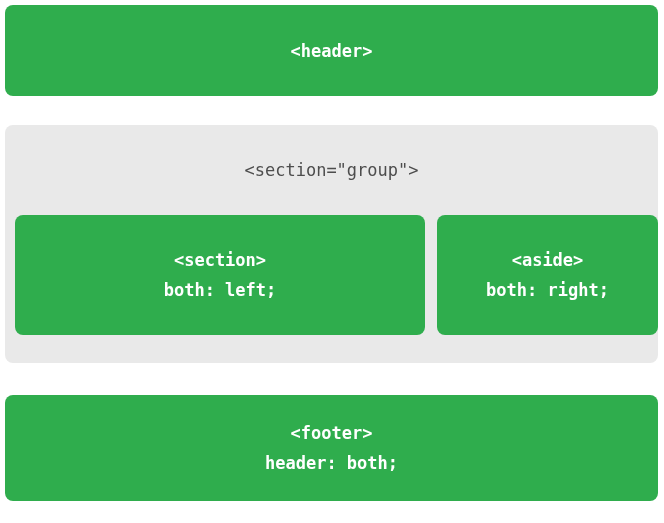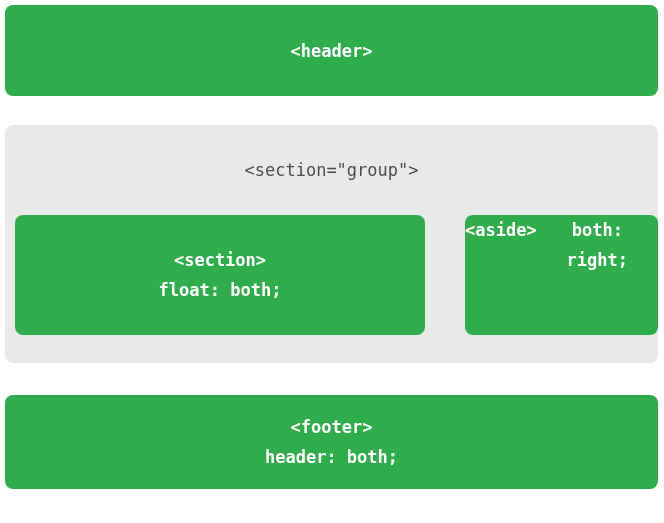--- a/index.html
+++ b/index.html
@@ -42,45 +42,45 @@
   }
   .group-row {
     display: flex; justify-content: space-between;
     padding: 0 0 0 10px;
   }
   .section-box {
     width: 410px; height: 120px;
     display: flex; flex-direction: column; justify-content: center;
   }
   .aside-box {
-    width: 193px; height: 120px;
-    display: flex; flex-direction: row; justify-content: center;
+    width: 221px; height: 120px;
+    display: flex; flex-direction: column; justify-content: center;
   }
 
   .footer-box {
     position: absolute; left: 5px; top: 395px;
-    width: 653px; height: 94px;
+    width: 653px; height: 106px;
     display: flex; flex-direction: column; justify-content: center;
   }
 </style>
 </head>
 <body>
 
 <div class="page">
 
   <div class="green-box header-box">
     <span>&lt;header&gt;</span>
   </div>
 
   <div class="group-box">
     <div class="group-label">&lt;section="group"&gt;</div>
     <div class="group-row">
       <div class="green-box section-box">
         <div>&lt;section&gt;</div>
-        <div>float: both;</div>
+        <div>both: left;</div>
       </div>
       <div class="green-box aside-box">
         <div>&lt;aside&gt;</div>
         <div>both: right;</div>
       </div>
     </div>
   </div>
 
   <div class="green-box footer-box">
     <div>&lt;footer&gt;</div>

